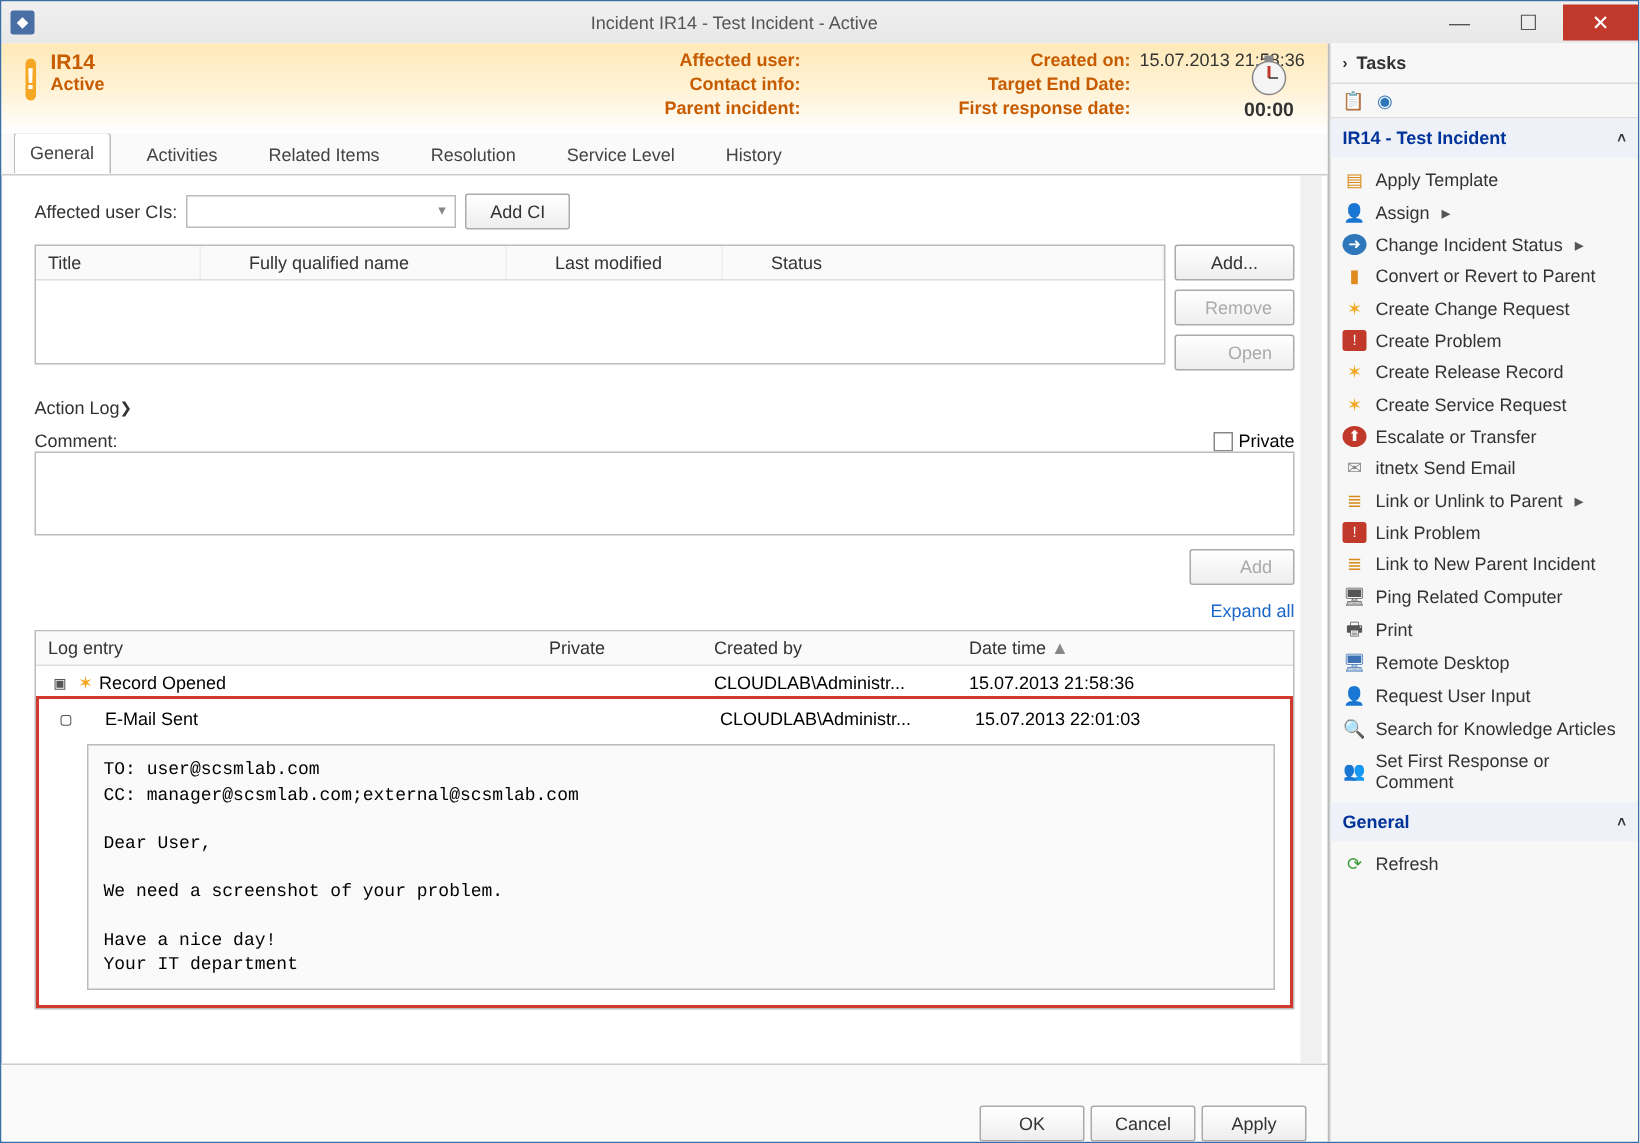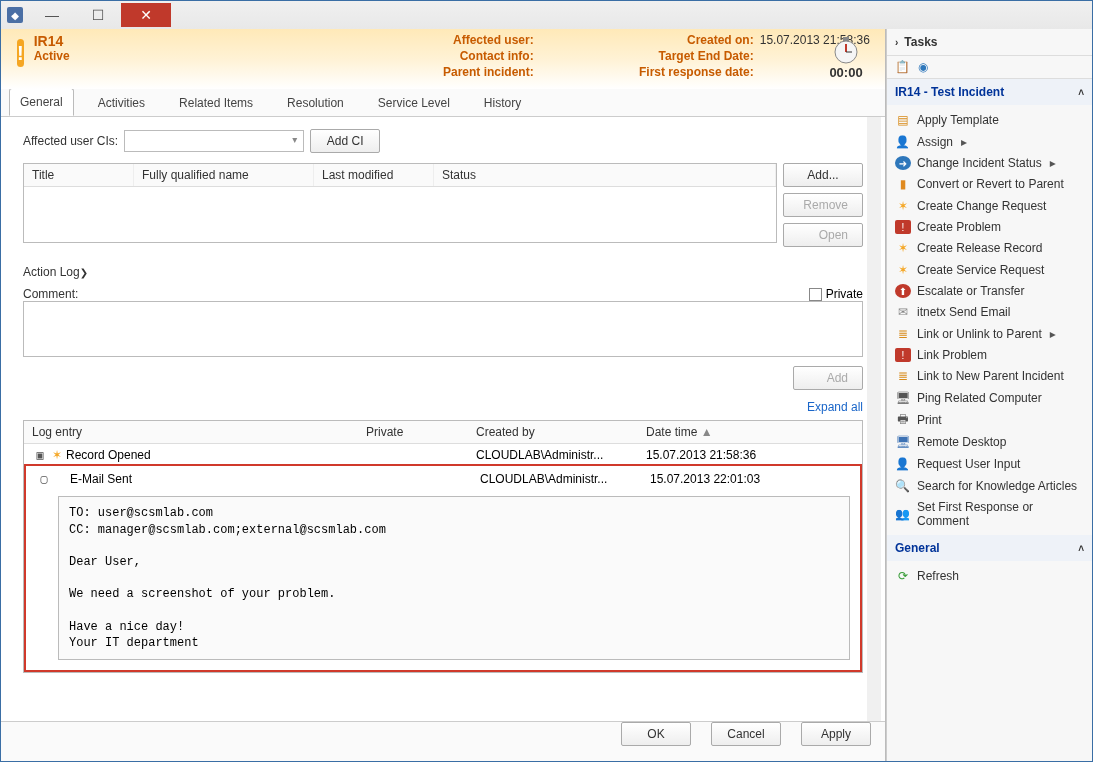--- a/index.html
+++ b/index.html
@@ -27,61 +27,62 @@
 .tab { padding:6px 10px; color:#444; cursor:pointer;}
 .tab.active { border:1px solid #bbb; border-bottom:1px solid #fff; background:#fff; border-radius:3px 3px 0 0;}
 .content { flex:1; overflow:auto; padding:12px 22px 8px 22px; position:relative;}
 .row { display:flex; align-items:center; margin-bottom:10px; gap:6px;}
 .lbl { color:#333; }
 .combo { width:180px; height:22px; border:1px solid #bbb; background:#fff; position:relative;}
 .combo::after { content:"▾"; position:absolute; right:6px; top:3px; color:#888; font-size:10px;}
 .btn { height:24px; padding:0 14px; border:1px solid #aaa; background:linear-gradient(#fff,#eee); border-radius:2px; color:#333; cursor:pointer; min-width:70px;}
 .btn:disabled, .btn.disabled { color:#aaa;text-align:right; }
 .grid { border:1px solid #bbb; height:80px; background:#fff;}
-.grid-head { display:flex; border-bottom:1px solid #ddd; background:#fafafa;}
+.grid-head { display:flex; border-bottom:1px solid #ddd; background:#fafafa;gap:24px;}
 .gh { padding:4px 8px; color:#333; border-right:1px solid #eee;}
 .sidebtns { width:80px; display:flex; flex-direction:column; gap:6px; margin-left:6px;}
 .section { margin-top:18px;}
 .section-h { display:flex; align-items:center; justify-content:flex-start; color:#333; margin-bottom:8px;}
 textarea.comment { width:100%; height:56px; border:1px solid #bbb; resize:none; padding:4px;}
 .expand { text-align:right; margin:10px 0 6px 0;}
 .expand a { color:#1a66c9; text-decoration:none;}
 .loggrid { border:1px solid #bbb; background:#fff;}
 .lg-head { display:flex; border-bottom:1px solid #ddd; background:#fafafa;}
 .lgh { padding:4px 8px; color:#333;}
 .lg-row { display:flex; padding:4px 8px; align-items:center;}
 .lg-row .exp { width:16px; text-align:center; color:#555; font-family:monospace;}
 .lg-row .ico { width:18px; text-align:center; color:#f5a623;}
 .lg-row .entry { flex:0 0 300px;}
 .lg-row .priv { flex:0 0 110px;}
 .lg-row .cby { flex:0 0 170px;}
 .lg-row .dt { flex:0 0 150px;}
 .email-box { border:2px solid #d0392b; margin:-2px 0 0 0; padding:2px;}
 .email-body { border:1px solid #bbb; margin:6px 8px 8px 30px; padding:8px 10px; font-family:"Courier New",monospace; font-size:12px; white-space:pre; background:#fafafa; line-height:1.35;}
-.footer { height:40px; border-top:1px solid #ccc; display:flex; align-items:flex-start; justify-content:flex-end; gap:20px; padding:0 14px; background:#fafafa;}
+.footer { height:52px; border-top:1px solid #ccc; display:flex; align-items:flex-end; justify-content:flex-end; gap:4px; padding:0 14px; background:#fafafa;}
 .tasks { width:206px; background:#f7f7f7; display:flex; flex-direction:column; border-left:1px solid #ccc;}
 .tasks-h { padding:6px 8px; font-weight:bold; color:#333; display:flex; align-items:center; gap:6px; border-bottom:1px solid #ddd;}
 .tasks-tool { padding:4px 8px; border-bottom:1px solid #ddd; display:flex; gap:8px;}
 .task-group-h { padding:6px 8px; color:#003399; font-weight:bold; display:flex; justify-content:space-between; align-items:center; background:#eef2f8;}
 .task-list { padding:4px 0;}
 .task { padding:3px 8px 3px 8px; display:flex; align-items:center; gap:6px; color:#333; cursor:pointer;}
 .task .ti { width:16px; height:16px; flex:0 0 16px; display:flex; align-items:center; justify-content:center; font-size:12px;}
 .chev { color:#333; font-size:10px;}
 .scrollbar-fake { position:absolute; right:4px; top:0; bottom:0; width:14px; background:#f0f0f0;}
 .addright { display:flex; justify-content:flex-end; margin-top:6px;}
 .privrow { display:flex; justify-content:space-between; align-items:center;text-align:center;}
 .cbx { width:13px; height:13px; border:1px solid #888; display:inline-block; margin-right:4px; vertical-align:middle;}
 </style>
 </head>
 <body>
 
 <div class="window">
 
   <div class="titlebar">
     <div class="icon">◆</div>
+    <div class="title">Incident IR14 - Test Incident - Active</div>
     <div class="winbtns">
       <div class="winbtn">—</div>
       <div class="winbtn">☐</div>
       <div class="winbtn close">✕</div>
     </div>
   </div>
 
   <div class="body">
     <div class="main">
 

